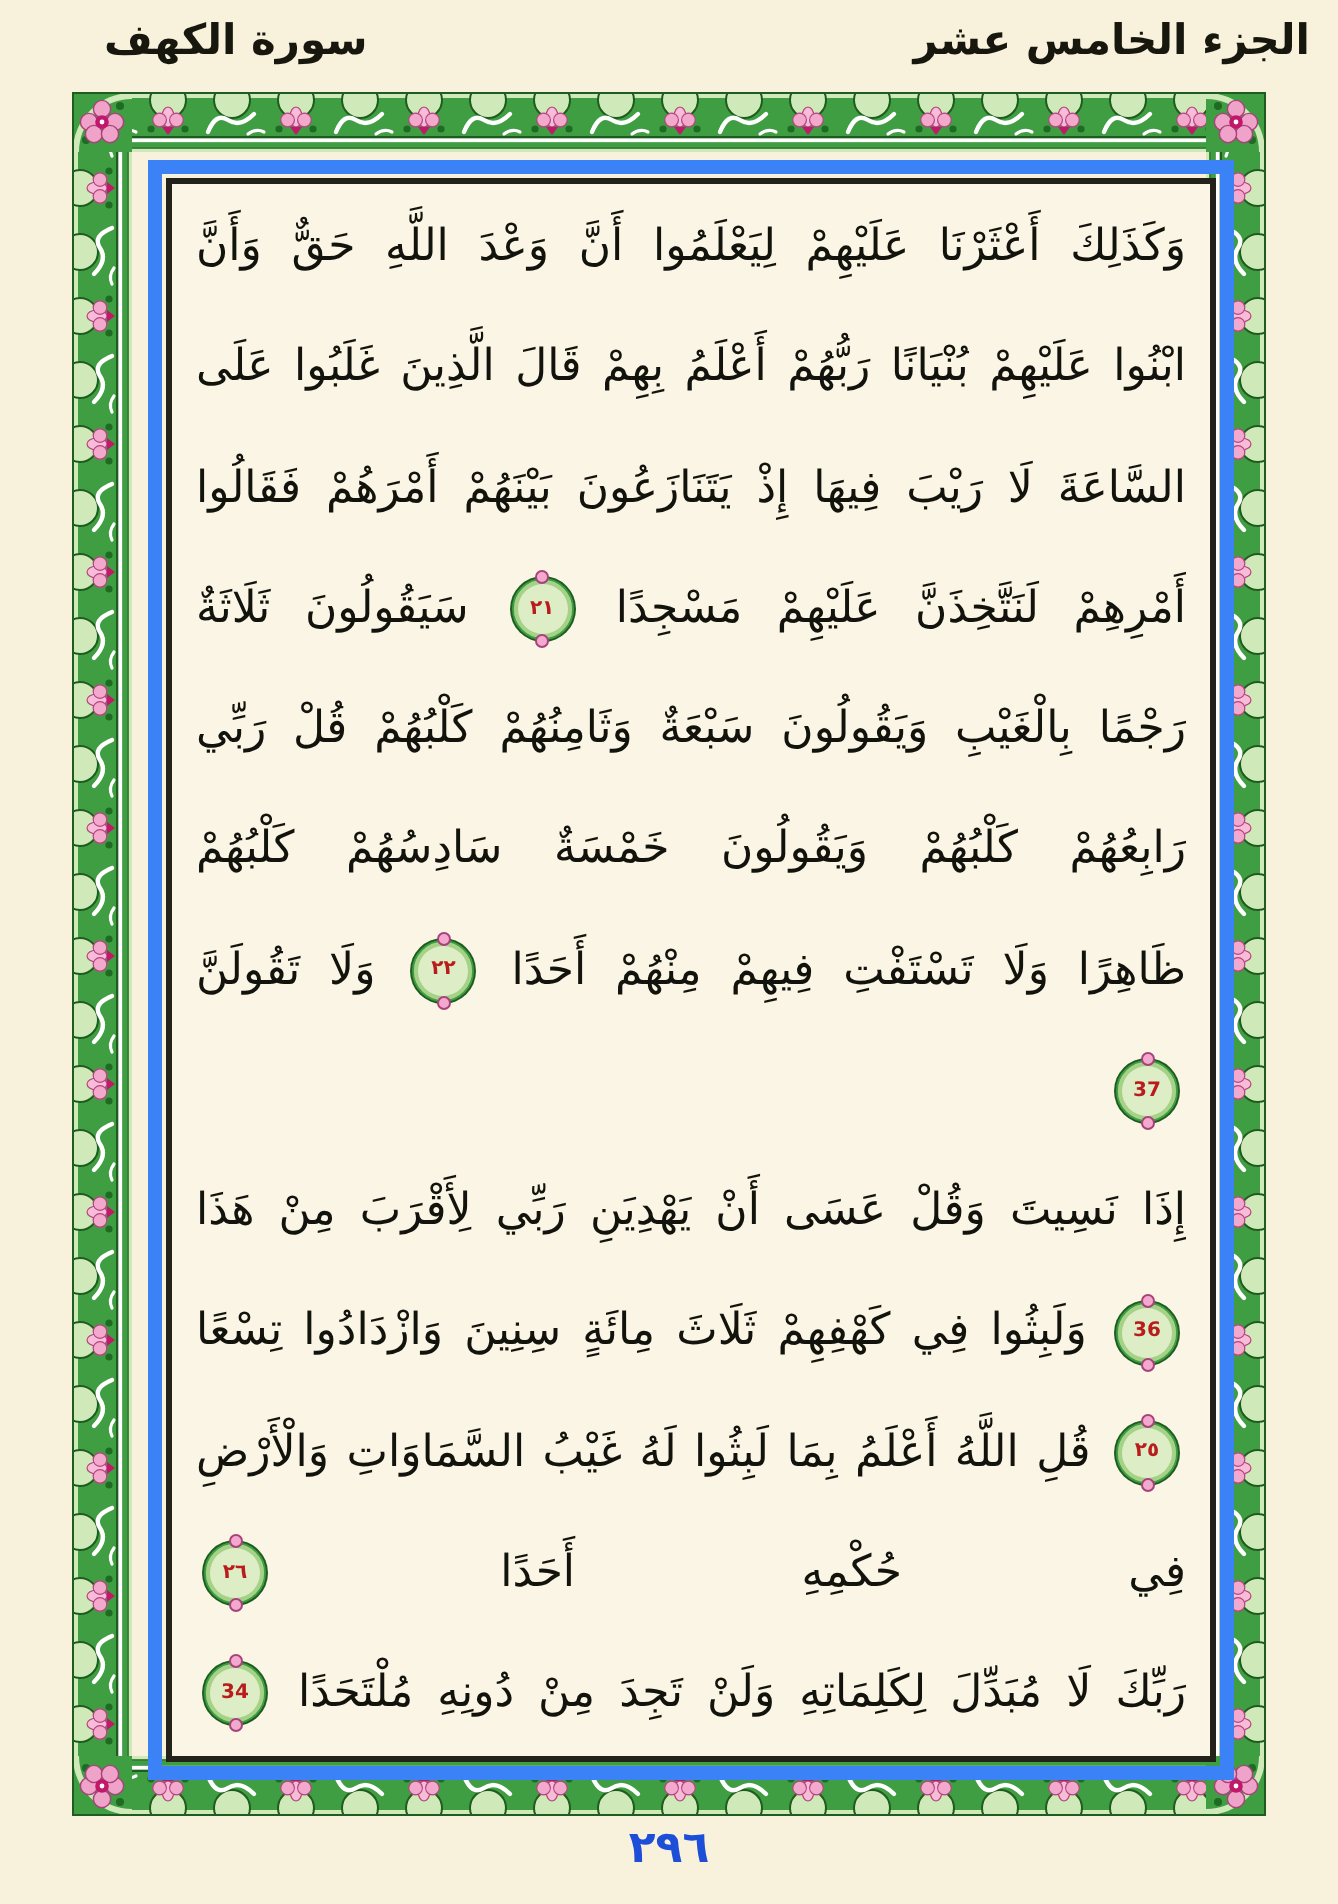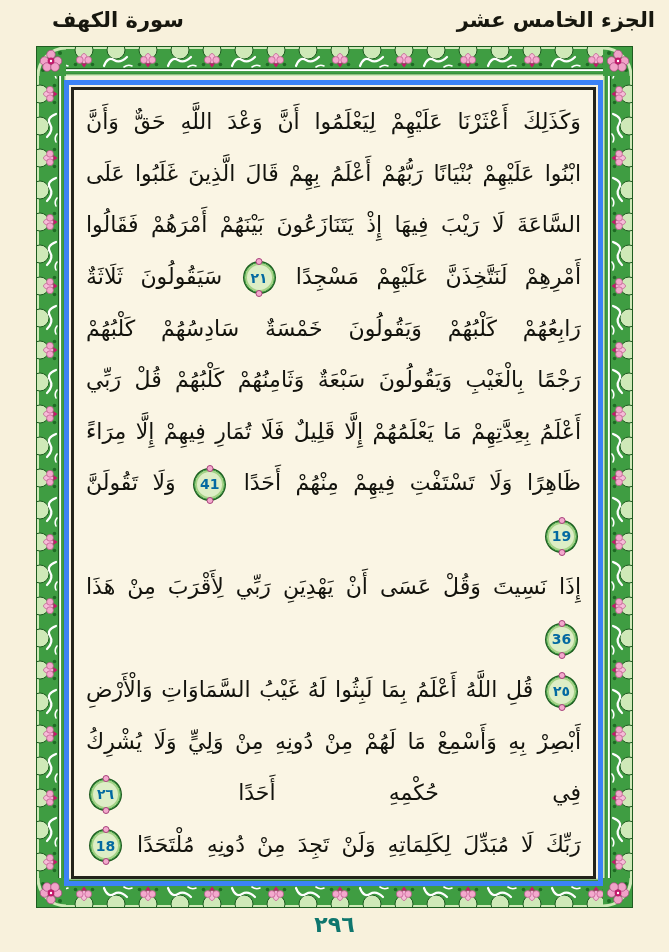--- a/index.html
+++ b/index.html
@@ -19,22 +19,22 @@
   }
   .juz-head{right:14px;}
   .surah-head{left:52px;}
 
   
   .frame-wrap{position:absolute;left:36px;top:46px;width:597px;height:862px;}
   .frame-wrap svg{display:block;}
 
   
   .tf-outer{
-    position:absolute;left:64px;top:80px;width:529px;height:796px;
-    border:5px solid #3b82f6;background:transparent;text-decoration:underline;
+    position:absolute;left:74px;top:80px;width:529px;height:796px;
+    border:7px solid #3b82f6;background:transparent;text-decoration:underline;
   }
   .tf-inner{
     position:absolute;inset:2px;
     border:3px solid #22221a;
     background:#faf5e4;
   }
   .text-area{
     position:absolute;inset:6px 12px;
     display:flex;flex-direction:column;justify-content:space-between;
     direction:rtl;
@@ -58,28 +58,28 @@
     margin:0 4px;
   }
   .marker::before,.marker::after{
     content:"";position:absolute;left:50%;transform:translateX(-50%);
     width:7px;height:7px;border-radius:50%;
     background:#f3a9cd;border:1px solid #a8427c;box-sizing:border-box;
   }
   .marker::before{top:-5px;}
   .marker::after{bottom:-5px;}
   .marker-num{
-    font-size:14px;font-weight:bold;color:#0369a1;line-height:1;
+    font-size:10px;font-weight:bold;color:#b91c1c;line-height:1;
     direction:rtl;
   }
 
   
   .page-number{
     position:absolute;left:0;top:912px;width:100%;
-    text-align:center;font-size:22px;font-weight:bold;color:#0f766e;
+    text-align:center;font-size:22px;font-weight:bold;color:#1d4ed8;
     letter-spacing:2px;
   }
 </style>
 </head>
 <body>
 
 <div class="page">
 
   <div class="running-head juz-head">الجزء الخامس عشر</div>
   <div class="running-head surah-head">سورة الكهف</div>
@@ -167,41 +167,39 @@
 
   <div class="tf-outer">
     <div class="tf-inner">
       <div class="text-area" id="lines">
           <div class="line"><span class="ayah-text">وَكَذَلِكَ أَعْثَرْنَا عَلَيْهِمْ لِيَعْلَمُوا أَنَّ وَعْدَ اللَّهِ حَقٌّ وَأَنَّ</span> </div>
           <div class="line"><span class="ayah-text">ابْنُوا عَلَيْهِمْ بُنْيَانًا رَبُّهُمْ أَعْلَمُ بِهِمْ قَالَ الَّذِينَ غَلَبُوا عَلَى</span> </div>
           <div class="line"><span class="ayah-text">السَّاعَةَ لَا رَيْبَ فِيهَا إِذْ يَتَنَازَعُونَ بَيْنَهُمْ أَمْرَهُمْ فَقَالُوا</span> </div>
           <div class="line"><span class="ayah-text">أَمْرِهِمْ لَنَتَّخِذَنَّ عَلَيْهِمْ مَسْجِدًا</span> <span class="marker">
               <span class="marker-num">٢١</span>
             </span> <span class="ayah-text">سَيَقُولُونَ ثَلَاثَةٌ</span> </div>
+          <div class="line"><span class="ayah-text">رَجْمًا بِالْغَيْبِ وَيَقُولُونَ سَبْعَةٌ وَثَامِنُهُمْ كَلْبُهُمْ قُلْ رَبِّي</span> </div>
           <div class="line"><span class="ayah-text">رَابِعُهُمْ كَلْبُهُمْ وَيَقُولُونَ خَمْسَةٌ سَادِسُهُمْ كَلْبُهُمْ</span> </div>
-          <div class="line"><span class="ayah-text">رَجْمًا بِالْغَيْبِ وَيَقُولُونَ سَبْعَةٌ وَثَامِنُهُمْ كَلْبُهُمْ قُلْ رَبِّي</span> </div>
-          <div class="line"><span class="ayah-text">أَعْلَمُ بِعِدَّتِهِمْ مَا يَعْلَمُهُمْ إِلَّا قَلِيلٌ فَلَا تُمَارِ فِيهِمْ إِلَّا مِرَاءً</span> </div>
           <div class="line"><span class="ayah-text">ظَاهِرًا وَلَا تَسْتَفْتِ فِيهِمْ مِنْهُمْ أَحَدًا</span> <span class="marker">
-              <span class="marker-num">41</span>
+              <span class="marker-num">٢٢</span>
             </span> <span class="ayah-text">وَلَا تَقُولَنَّ لِشَيْءٍ</span> </div>
           <div class="line"> <span class="marker">
-              <span class="marker-num">19</span>
+              <span class="marker-num">37</span>
             </span>  </div>
           <div class="line"><span class="ayah-text">إِذَا نَسِيتَ وَقُلْ عَسَى أَنْ يَهْدِيَنِ رَبِّي لِأَقْرَبَ مِنْ هَذَا رَشَدًا</span> </div>
           <div class="line"><span class="marker">
               <span class="marker-num">36</span>
-            </span>  </div>
+            </span> <span class="ayah-text">وَلَبِثُوا فِي كَهْفِهِمْ ثَلَاثَ مِائَةٍ سِنِينَ وَازْدَادُوا تِسْعًا</span> </div>
           <div class="line"><span class="marker">
               <span class="marker-num">٢٥</span>
             </span> <span class="ayah-text">قُلِ اللَّهُ أَعْلَمُ بِمَا لَبِثُوا لَهُ غَيْبُ السَّمَاوَاتِ وَالْأَرْضِ</span> </div>
-          <div class="line"><span class="ayah-text">أَبْصِرْ بِهِ وَأَسْمِعْ مَا لَهُمْ مِنْ دُونِهِ مِنْ وَلِيٍّ وَلَا يُشْرِكُ</span> </div>
           <div class="line"><span class="ayah-text">فِي حُكْمِهِ أَحَدًا</span> <span class="marker">
               <span class="marker-num">٢٦</span>
             </span>  </div>
           <div class="line"><span class="ayah-text">رَبِّكَ لَا مُبَدِّلَ لِكَلِمَاتِهِ وَلَنْ تَجِدَ مِنْ دُونِهِ مُلْتَحَدًا</span> <span class="marker">
-              <span class="marker-num">18</span>
+              <span class="marker-num">34</span>
             </span> </div>
         </div>
     </div>
   </div>
 
   <div class="page-number">٢٩٦</div>
 </div>
 
 </body></html>

